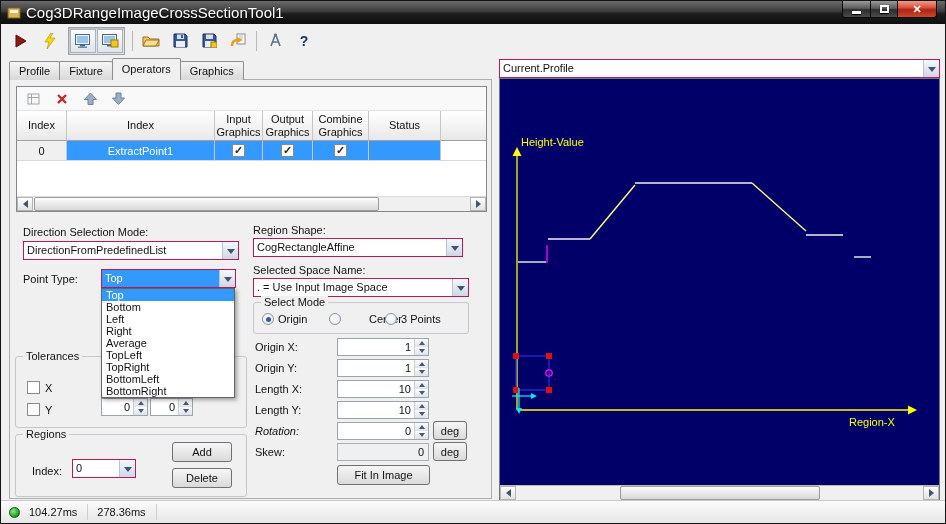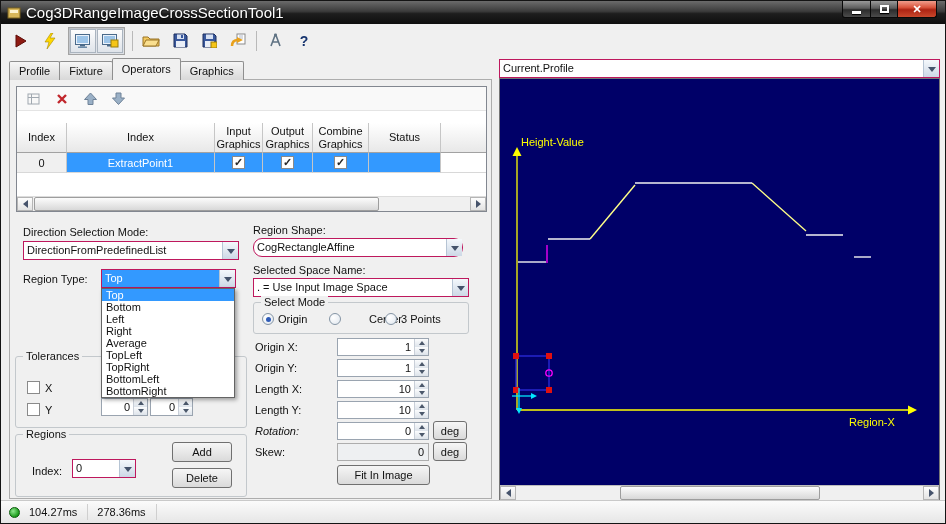--- a/index.html
+++ b/index.html
@@ -33,21 +33,21 @@
   .tabstrip{position:absolute;left:8px;top:57px;height:22px;display:flex;align-items:flex-end;z-index:5;}
   .tab{height:19px;padding:0 9px;line-height:18px;border:1px solid #8f8f8f;border-bottom:none;border-radius:2px 2px 0 0;
     background:linear-gradient(#f6f6f6,#d8d8d8);margin-right:-1px;}
   .tab.active{height:22px;line-height:21px;background:#f0f0f0;position:relative;z-index:6;}
   .tabpage{position:absolute;left:8px;top:78px;width:483px;height:420px;border:1px solid #adadad;background:#f0f0f0;}
 
   
   .gridpanel{position:absolute;left:6px;top:6px;width:471px;height:126px;border:1px solid #828790;background:#fff;display:flex;flex-direction:column;}
   .gridtools{height:24px;display:flex;align-items:center;gap:10px;padding-left:8px;background:#f9f9f9;border-bottom:1px solid #e4e4e4;}
   .gbtn{width:18px;height:18px;display:flex;align-items:center;justify-content:center;}
-  .ghead{display:flex;height:30px;margin-top:12px;}
+  .ghead{display:flex;height:30px;}
   .gh{border-right:1px solid #c6c6c6;border-bottom:1px solid #a2a2a2;background:linear-gradient(#ffffff,#e8e8e8);
     display:flex;align-items:center;justify-content:center;text-align:center;line-height:1.1;padding:0 2px;}
   .grow{display:flex;height:20px;}
   .gc{border-right:1px solid #c6c6c6;border-bottom:1px solid #d8d8d8;display:flex;align-items:center;justify-content:center;}
   .gc.sel{background:#3399ff;color:#fff;}
   .gc.idx{background:#f0f0f0;}
   .w-idx{width:50px}.w-name{width:148px}.w-in{width:48px}.w-out{width:50px}.w-com{width:56px}.w-st{width:72px}.w-fill{flex:1;border-right:none;}
   .gspacer{flex:1;background:#fff;}
 
   
@@ -278,21 +278,21 @@
     </div>
 
     <div class="lbl" style="left:13px;top:146px;">Direction Selection Mode:</div>
     <div class="combo" style="left:13px;top:161px;width:216px;">
       <span class="combo-val">DirectionFromPredefinedList</span>
       <span class="combo-btn">
           <span class="caret"></span>
         </span>
     </div>
 
-    <div class="lbl" style="left:13px;top:193px;">Region Type:</div>
+    <div class="lbl" style="left:13px;top:193px;">Point Type:</div>
     <div class="combo focus" style="left:91px;top:189px;width:135px;">
       <span class="combo-val">Top</span>
       <span class="combo-btn">
           <span class="caret"></span>
         </span>
     </div>
 
     <div class="groupbox" style="left:5px;top:276px;width:232px;height:72px;">
       <span class="gb-label">Tolerances</span>
       <div class="cbrow" style="left:11px;top:24px;">
@@ -342,21 +342,21 @@
         <div class="dd-item">Left</div>
         <div class="dd-item">Right</div>
         <div class="dd-item">Average</div>
         <div class="dd-item">TopLeft</div>
         <div class="dd-item">TopRight</div>
         <div class="dd-item">BottomLeft</div>
         <div class="dd-item">BottomRight</div>
       </div>
 
     <div class="lbl" style="left:243px;top:144px;">Region Shape:</div>
-    <div class="combo" style="left:243px;top:158px;width:210px;border-radius:9px;">
+    <div class="combo" style="left:243px;top:158px;width:210px;">
       <span class="combo-val">CogRectangleAffine</span>
       <span class="combo-btn">
           <span class="caret"></span>
         </span>
     </div>
     <div class="lbl" style="left:243px;top:184px;">Selected Space Name:</div>
     <div class="combo" style="left:243px;top:198px;width:216px;">
       <span class="combo-val">. = Use Input Image Space</span>
       <span class="combo-btn">
           <span class="caret"></span>

